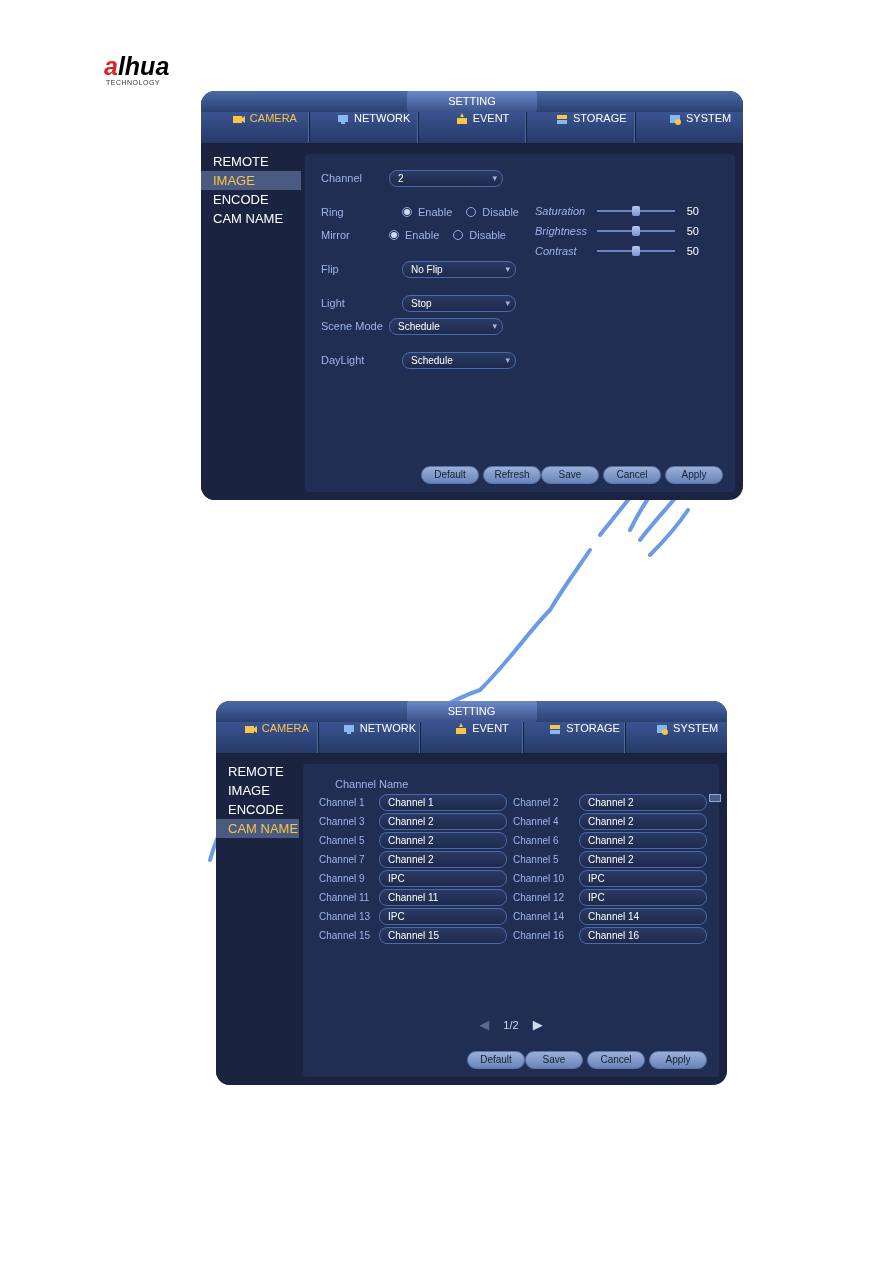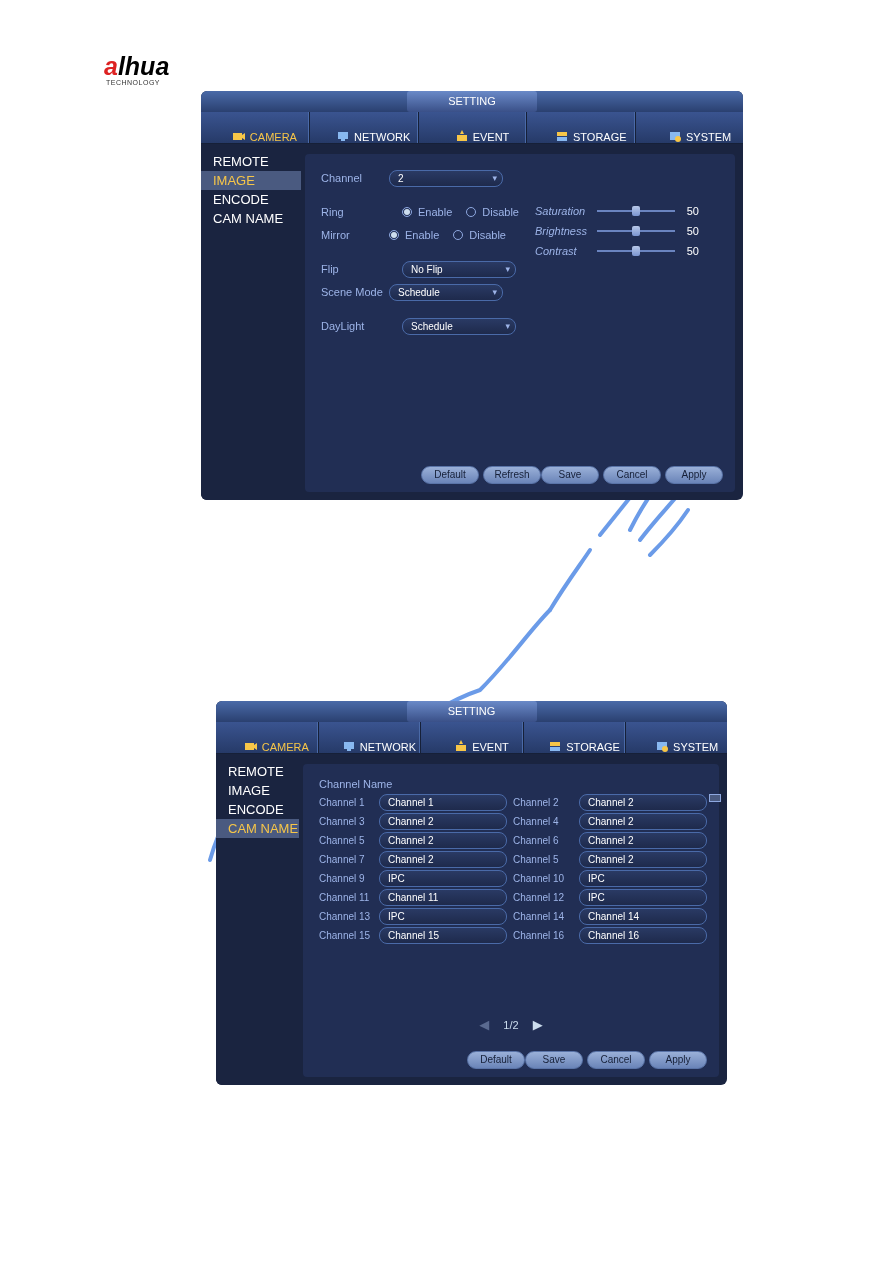--- a/index.html
+++ b/index.html
@@ -27,21 +27,21 @@
     font-size: 7px;
     color: #333;
     letter-spacing: 0.5px;
     margin-top: -2px;
     margin-left: 2px;
   }
   .panel {
     position: absolute;
     width: 542px;
     background: #1a2440;
-    border-radius: 6px;
+    border-radius: 14px;
     overflow: hidden;
   }
   .panel1 { left: 201px; top: 91px; height: 409px; }
   .panel2 { left: 216px; top: 701px; height: 384px; width: 511px; }
   .title-bar {
     height: 21px;
     background: linear-gradient(#4a6aa8, #2a4070);
     position: relative;
   }
   .title-pill {
@@ -59,21 +59,21 @@
   }
   .tab-bar {
     height: 32px;
     background: linear-gradient(#3a5490, #263a68);
     display: flex;
     border-bottom: 1px solid #162038;
   }
   .tab {
     flex: 1;
     display: flex;
-    align-items: flex-end;
+    align-items: flex-start;
     justify-content: center;
     gap: 4px;
     color: #fff;
     font-size: 11px;
     cursor: pointer;
     border-right: 1px solid #4a6aa8;
     border-left: 1px solid #162038;
     padding-left: 20px;
   }
   .tab:first-child { border-left: none; }
@@ -170,21 +170,21 @@
     background: linear-gradient(#9ab0d8,#6a84b8);
     border: 1px solid #5a74a8;
     border-radius: 9px;
     color: #162038;
     font-size: 10px;
     text-align: center;
     line-height: 16px;
     cursor: pointer;
     padding: 0 10px;
   }
-  .cname-header { color: #9db4e8; margin-bottom: 4px; }
+  .cname-header { color: #9db4e8; margin-bottom: 4px; margin-left: 16px; }
   .cname-grid { display: grid; grid-template-columns: 54px 128px 60px 128px; gap: 2px 6px; }
   .cname-lbl { color: #9db4e8; font-size: 10px; line-height: 17px; white-space: nowrap; }
   .pager {
     position: absolute;
     left: 50%;
     bottom: 45px;
     transform: translateX(-50%);
     display: flex;
     align-items: center;
     gap: 14px;
@@ -301,20 +301,24 @@
           <span class="radio"></span>
           <span class="rlabel">Disable</span>
         </div>
       </div>
 
       <div class="row gap">
         <div class="lbl">Flip</div>
         <div class="sel">No Flip</div>
       </div>
 
+      <div class="row gap">
+        <div class="lbl">Light</div>
+        <div class="sel">Stop</div>
+      </div>
       <div class="row">
         <div class="lbl">Scene Mode</div>
         <div class="sel">Schedule</div>
       </div>
 
       <div class="row gap">
         <div class="lbl">DayLight</div>
         <div class="sel">Schedule</div>
       </div>
 

